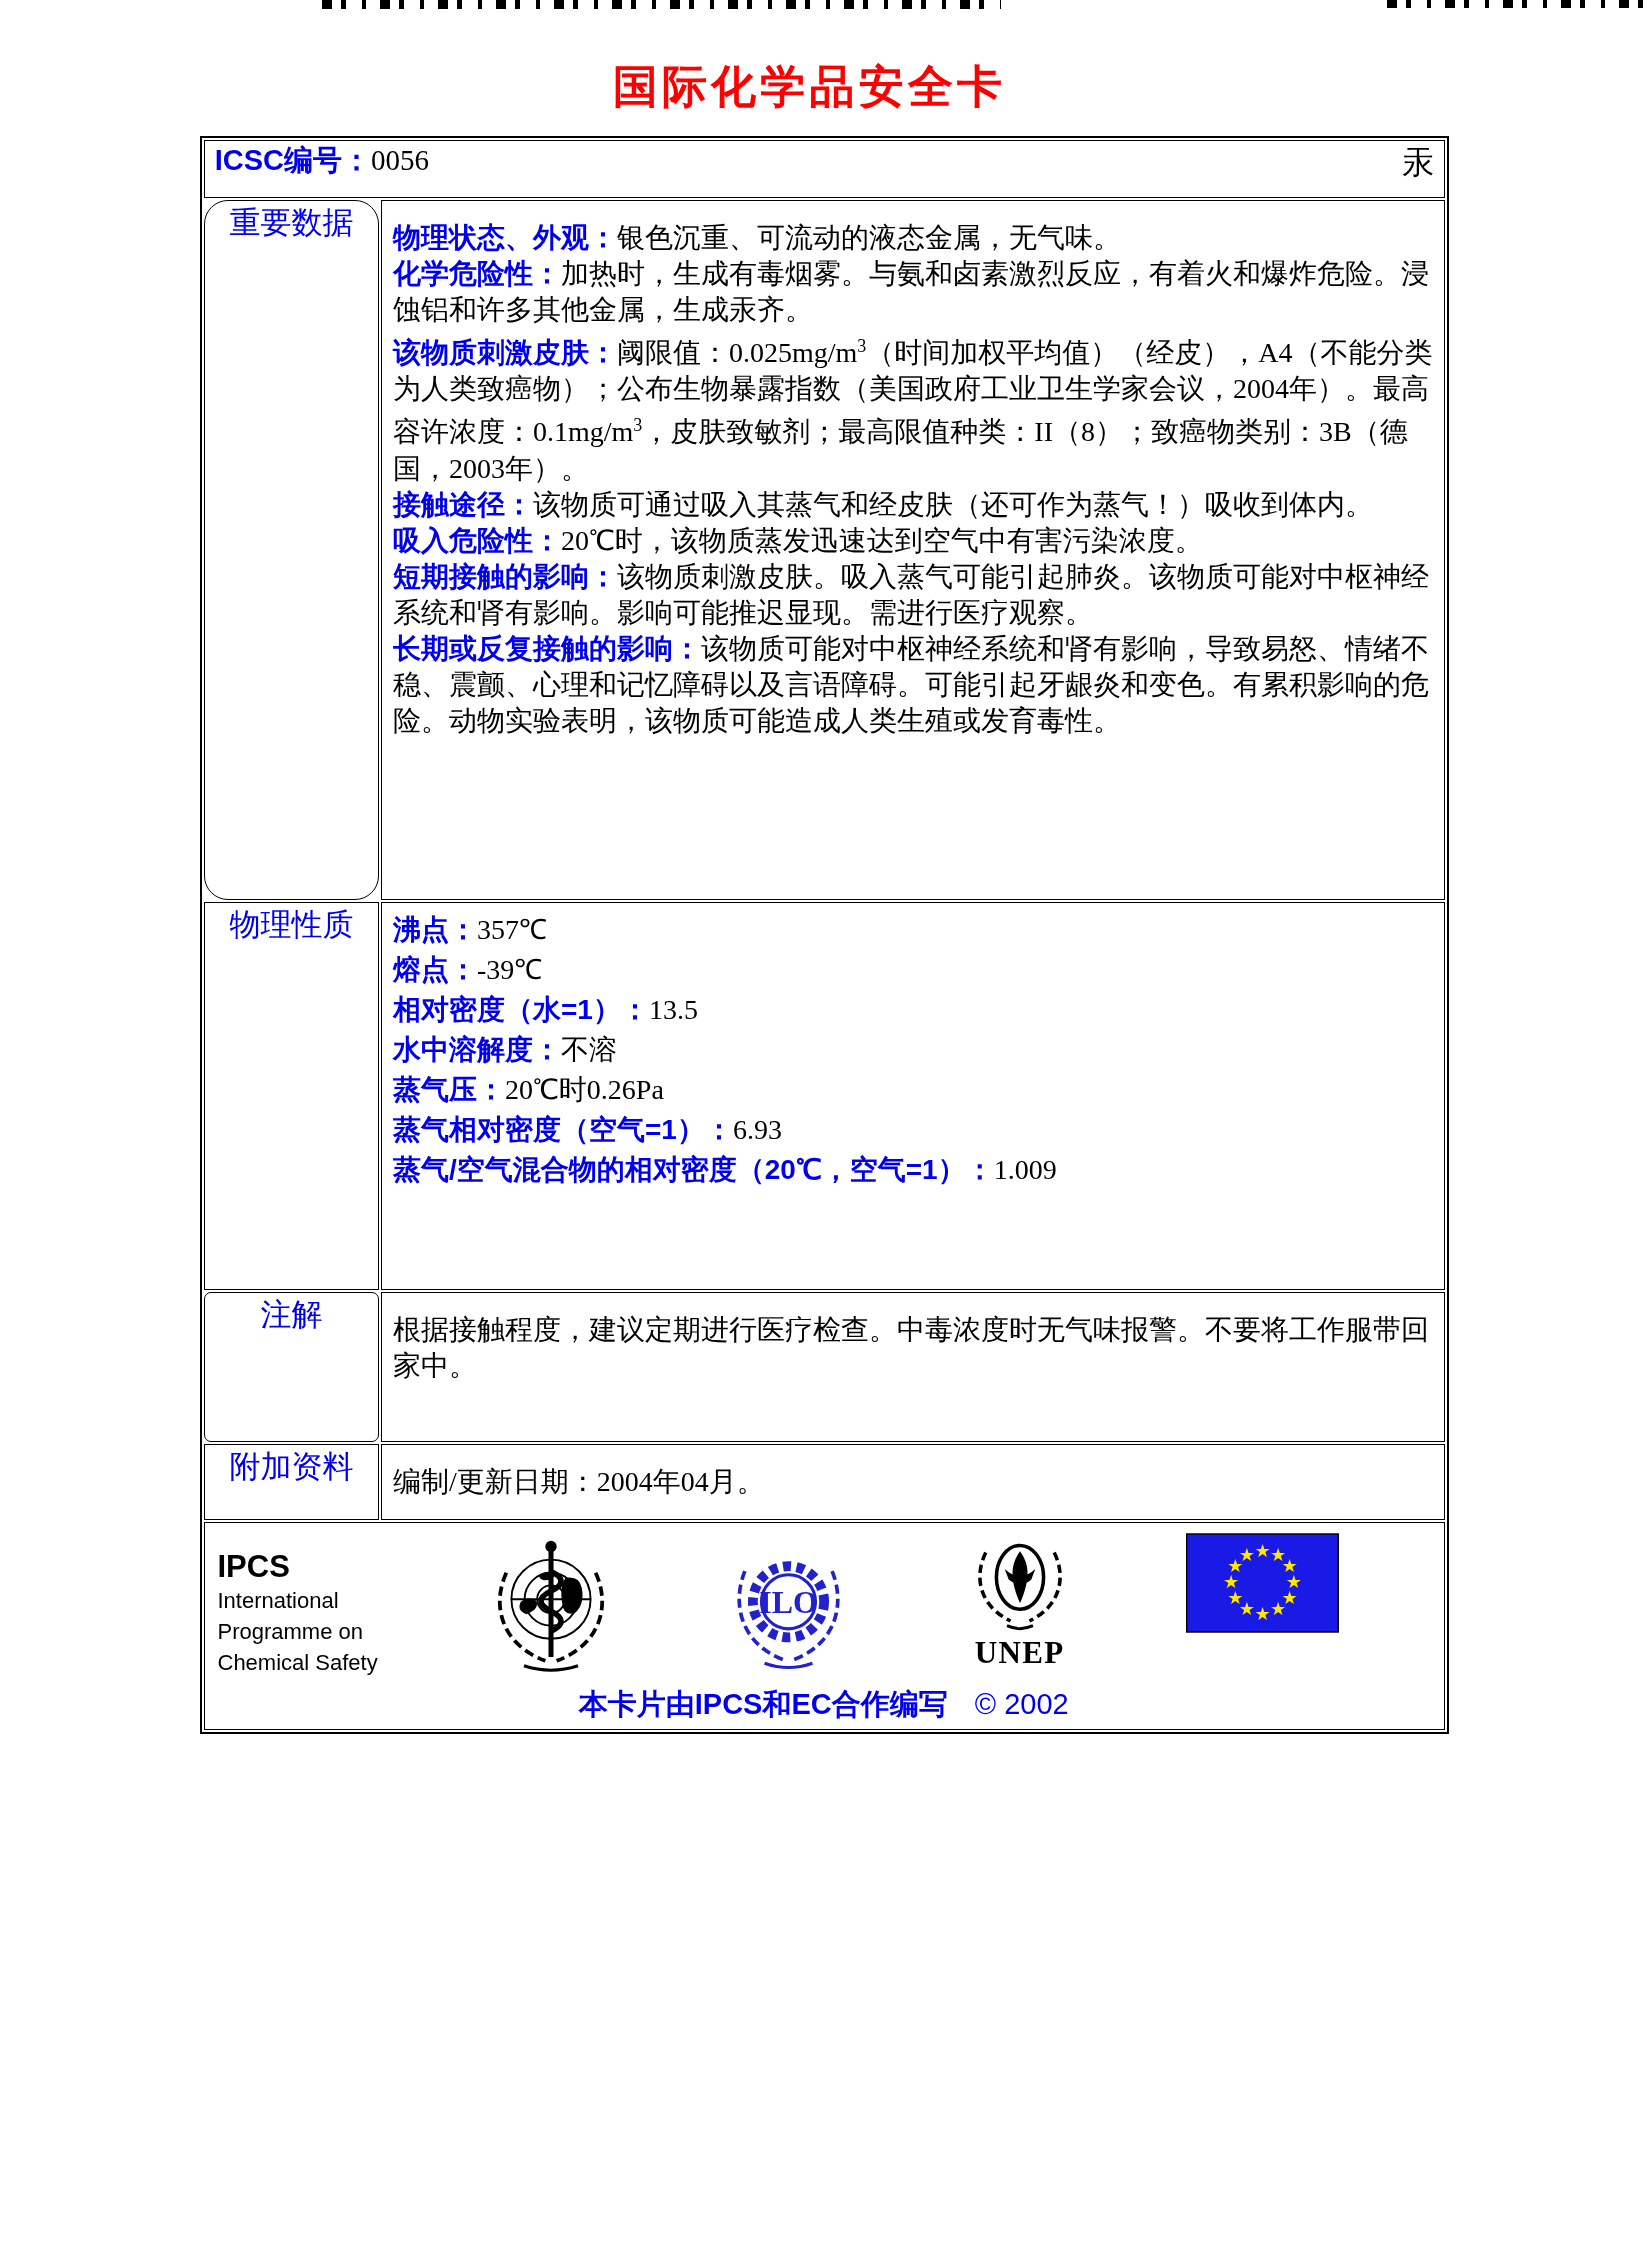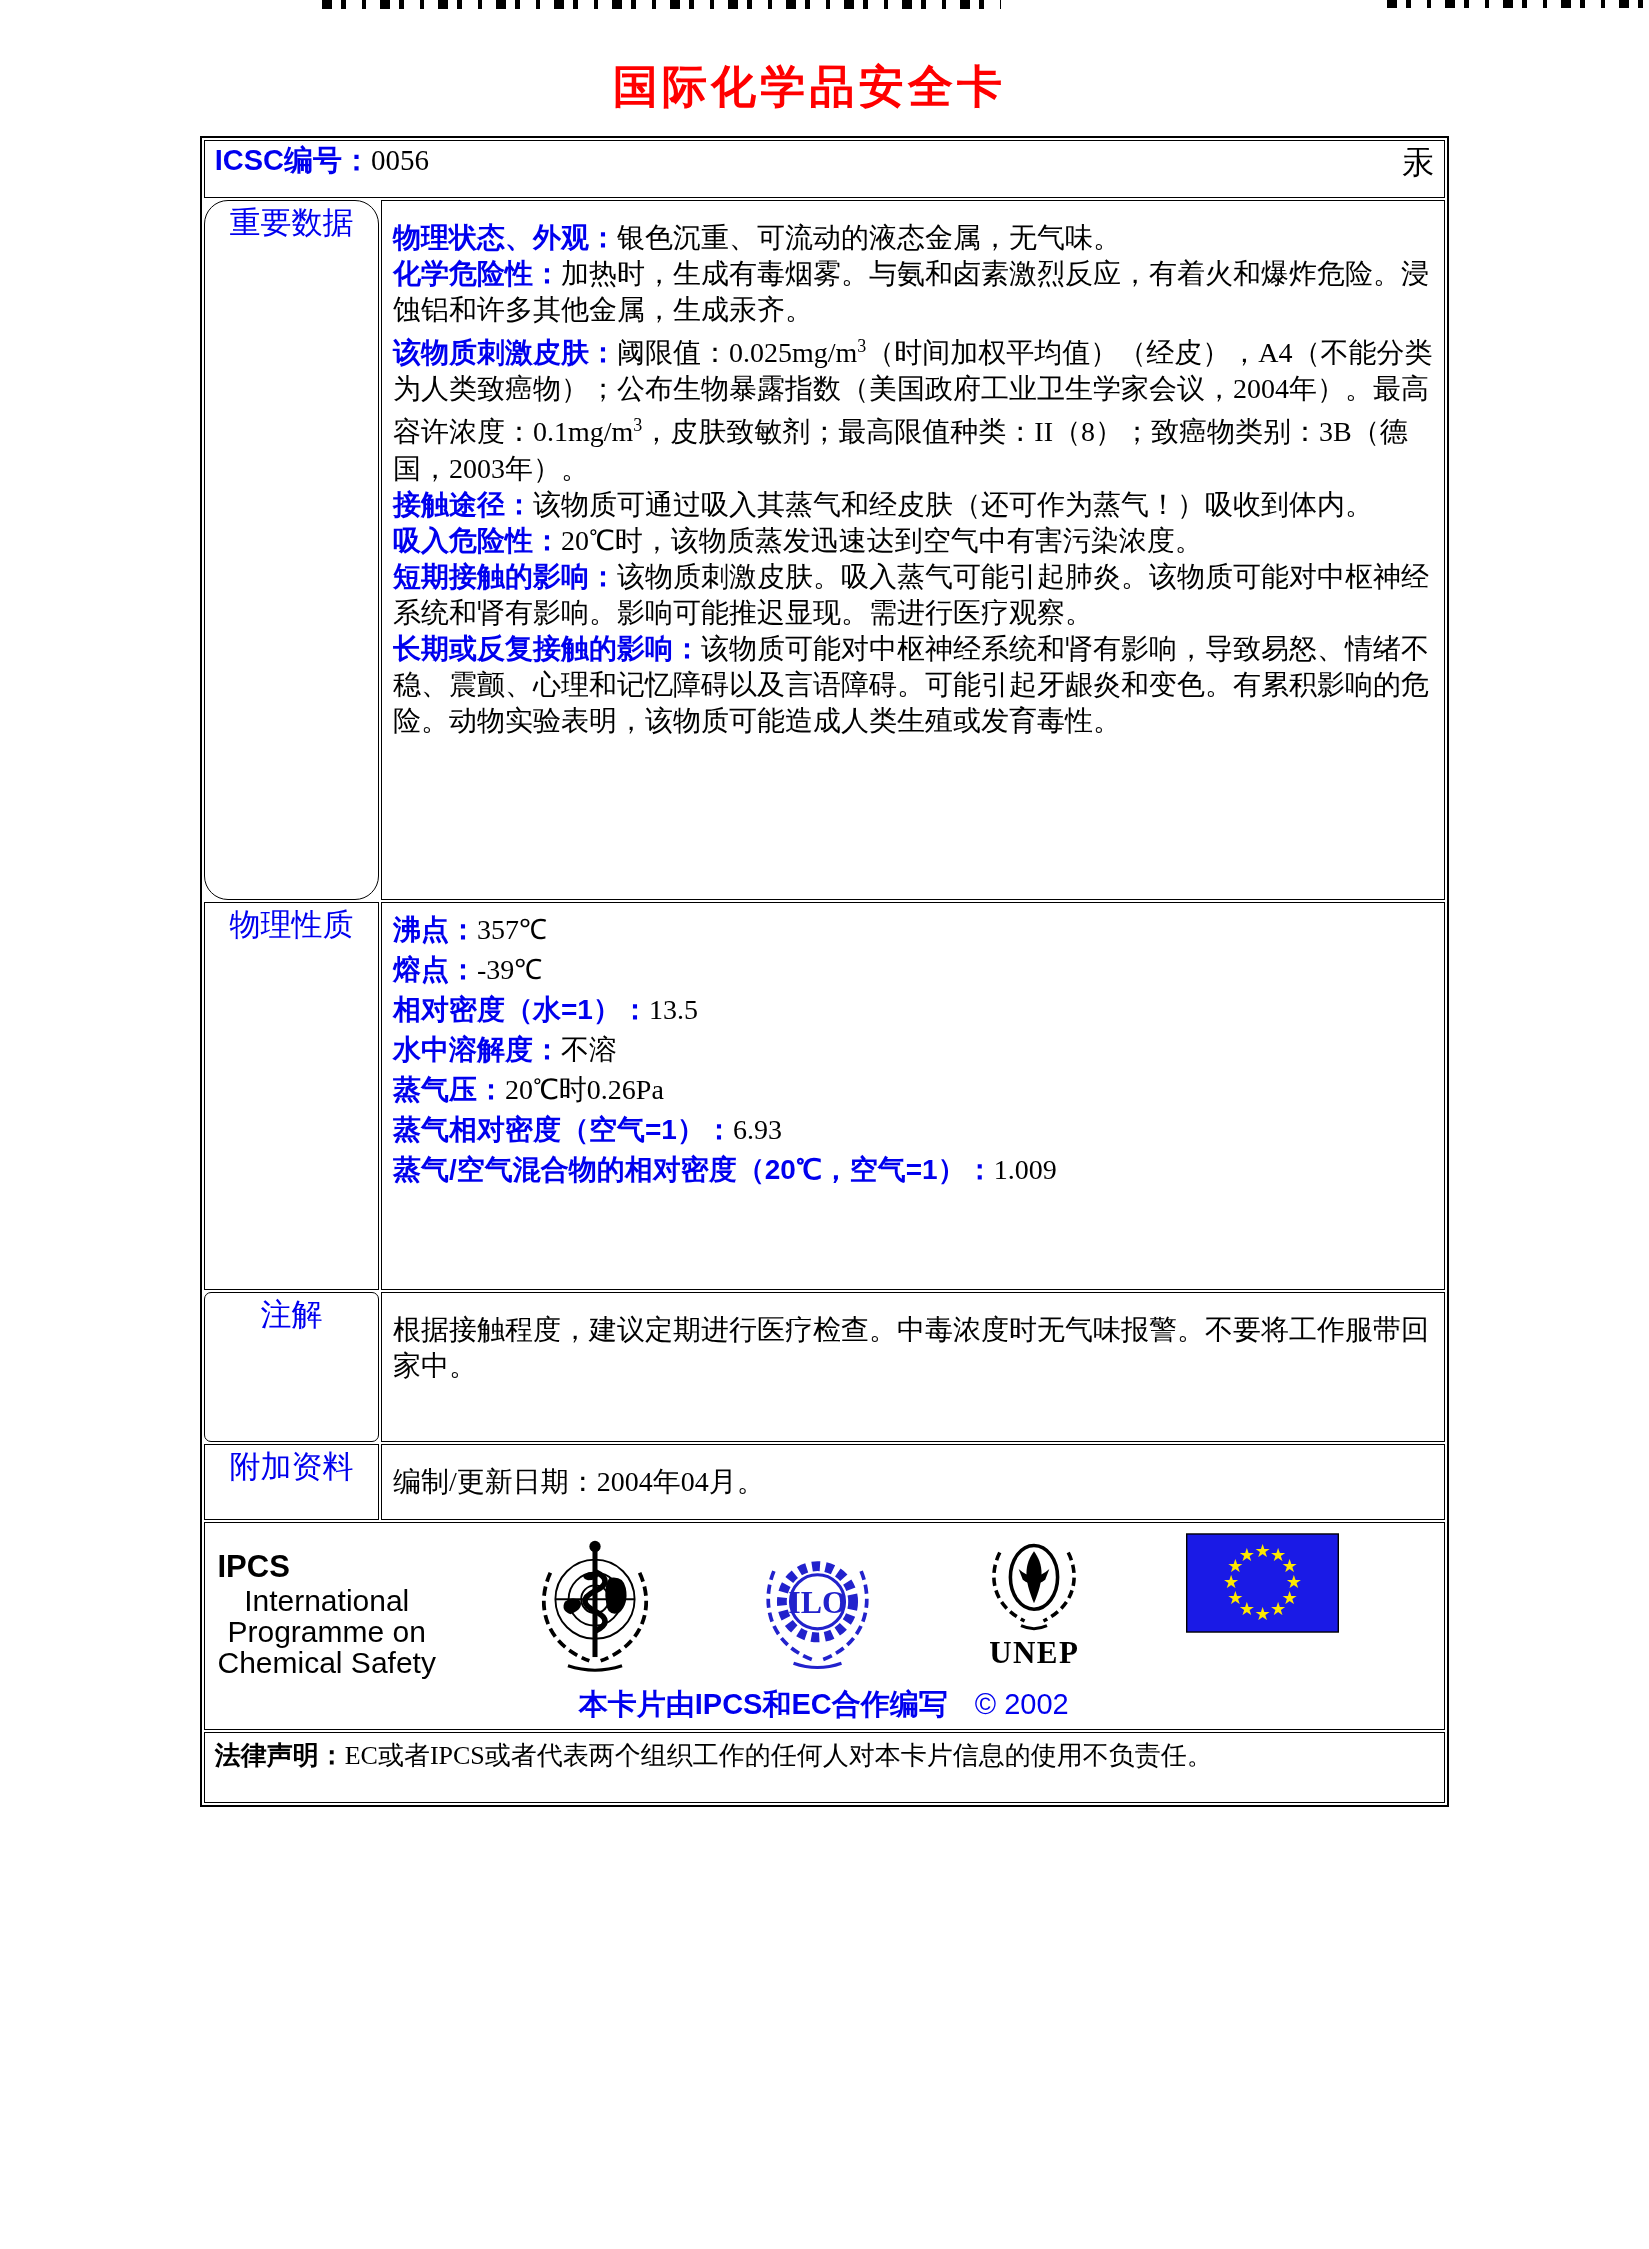--- a/index.html
+++ b/index.html
@@ -39,21 +39,21 @@
 
   td.icsc-cell { height:56px; vertical-align:middle; font-size:29px; padding:0 9.7px; }
   .icsc-label { color:#0000EE; font-family:"Liberation Sans", sans-serif; font-weight:bold; }
   .icsc-number { font-size:29px; }
   .substance { float:right; font-size:32px; }
 
   td.logos-cell { height:181px; padding:9.7px 14px 4.2px 12.5px; vertical-align:top; }
   .logo-row { display:flex; justify-content:space-between; align-items:flex-start; padding-right:91px; }
   .ipcs-block { font-family:"Liberation Sans", sans-serif; padding-top:16.7px; }
   .ipcs-title { font-size:31px; font-weight:bold; line-height:36px; }
-  .ipcs-line { font-size:30px; line-height:31px;text-align:center; }
+  .ipcs-line { font-size:22px; line-height:31px; }
   .unep-block { text-align:center; }
   .unep-caption { font-family:"Liberation Serif", serif; font-weight:bold; font-size:31px; letter-spacing:1.4px; margin-top:-4.2px; }
   .credit-line { text-align:center; margin-top:5.6px; font-family:"Liberation Sans", sans-serif; font-size:29px; color:#0000EE; }
   .credit-bold { font-weight:bold; }
   .credit-copy { font-weight:normal; margin-left:19px; }
 
   td.legal-cell { height:60px; vertical-align:middle; font-size:26px; padding:4.2px 9.7px; }
   .legal-label { font-family:"Liberation Sans", sans-serif; font-weight:bold; }
 </style>
 </head>
@@ -192,21 +192,16 @@
           </span>
         </div>
 
         <div class="credit-line">
           <span class="credit-bold">本卡片由IPCS和EC合作编写</span>
           <span class="credit-copy">© 2002</span>
         </div>
       </td>
     </tr>
 
-    <tr>
-      <td colspan="2" class="legal-cell">
-        <span class="legal-label">法律声明：</span><span>EC或者IPCS或者代表两个组织工作的任何人对本卡片信息的使用不负责任。</span>
-      </td>
-    </tr>
   </tbody>
     </table>
 </div>
 
 
 </body></html>

